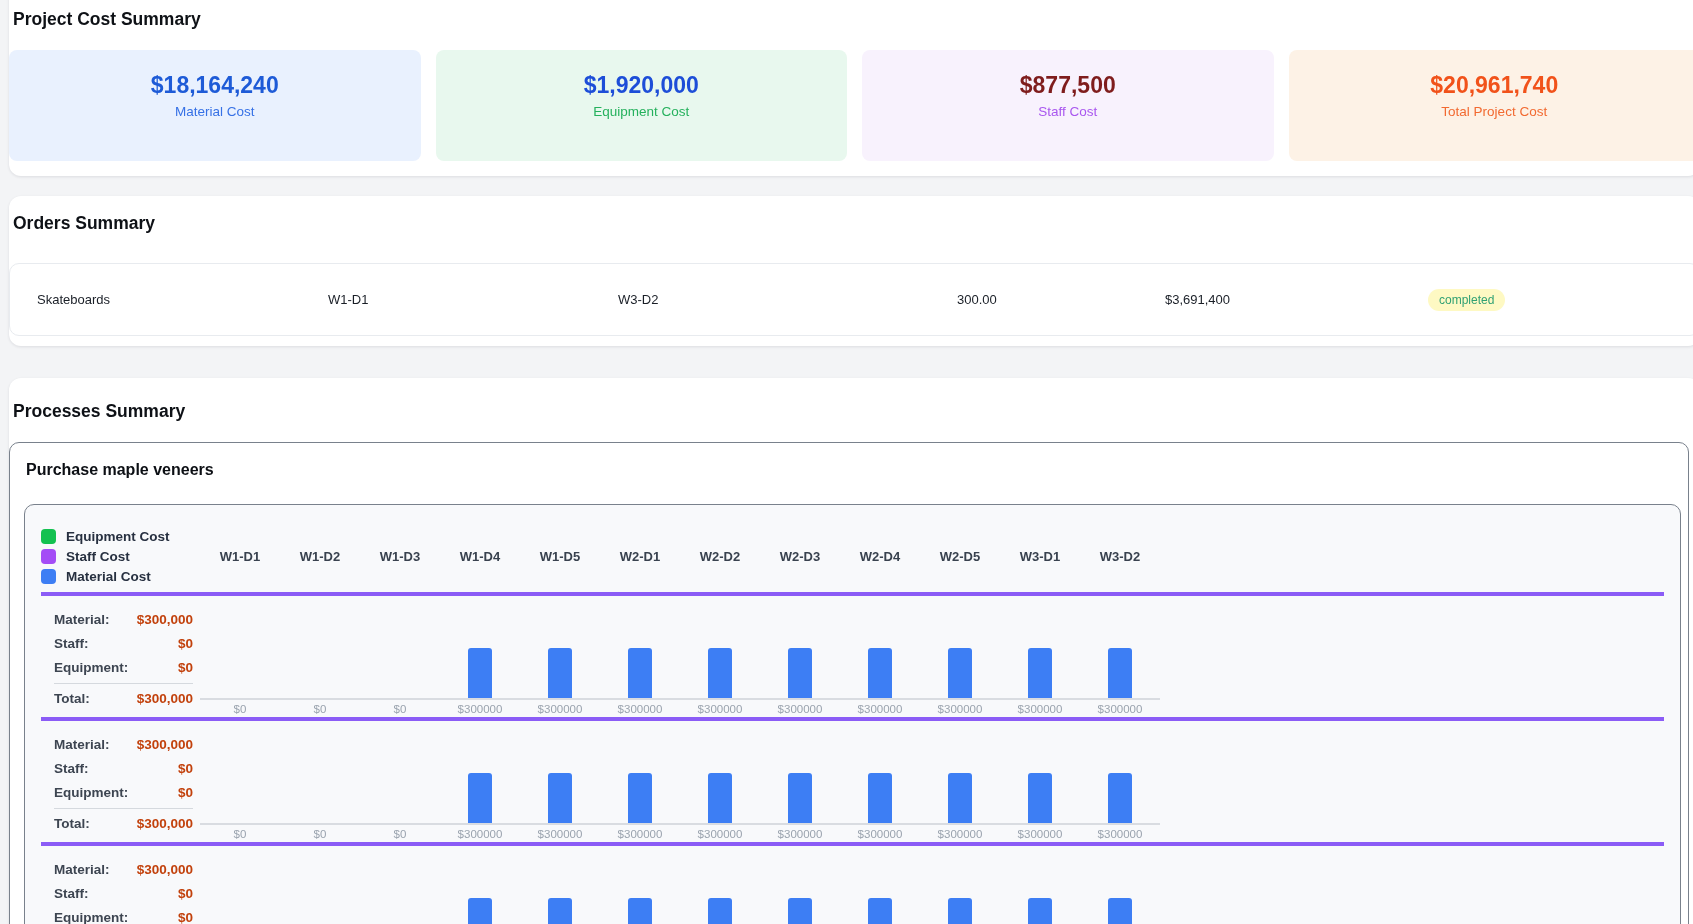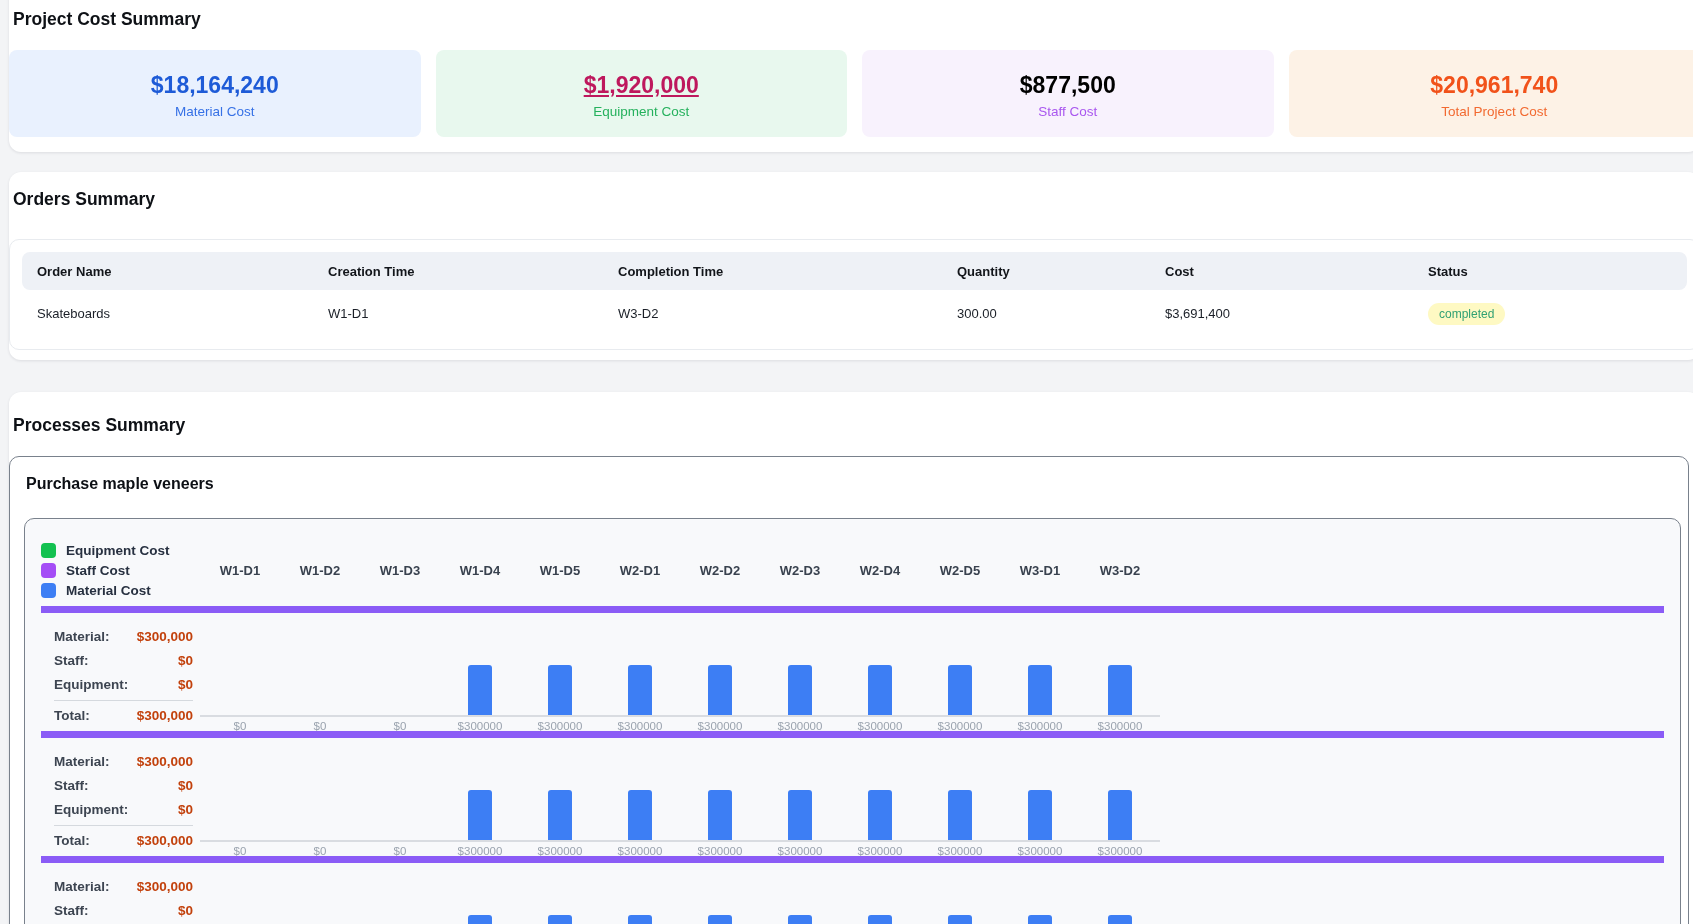--- a/index.html
+++ b/index.html
@@ -9,21 +9,21 @@
   .section { margin-left:9px; width:1691px; background:#fff; border-radius:12px;
              box-shadow:0 1px 3px rgba(16,24,40,.10); }
   .sec1 { margin-top:-14px; padding:20px 0 15px 0; }
   .sec2 { margin-top:20px; padding:14px 0 10px 0; }
   .sec3 { margin-top:32px; padding:20px 0 0 0; height:600px; }
 
   .sec-title { font-size:17.5px; font-weight:700; color:#0e1116; line-height:26px; margin-left:4px; }
 
   
   .cards-row { display:flex; gap:15px; margin-top:18px; }
-  .cost-card { flex:1; height:87px; border-radius:8px; text-align:center; padding-top:21px; }
+  .cost-card { flex:1; height:111px; border-radius:8px; text-align:center; padding-top:21px; }
   .cost-card .val { font-size:23px; font-weight:700; line-height:28px; }
   .cost-card .lbl { font-size:13.5px; line-height:18px; margin-top:4px; }
 
   
   .table-card { margin-top:27px; border:1px solid #e8ebef; border-radius:10px; padding:12px; width:1691px; }
   .tgrid { display:grid; grid-template-columns:291px 290px 339px 208px 263px auto; align-items:center; padding-left:15px; }
   .thead { background:#eef1f6; border-radius:8px; height:38px; font-size:13px; font-weight:700; color:#12151a; }
   .trow  { height:47px; font-size:13px; color:#1a1f27; }
   .badge { display:inline-block; font-size:12px; padding:4px 11px; border-radius:999px; }
 
@@ -35,21 +35,21 @@
                  padding:0 16px; height:482px; overflow:hidden; }
 
   .chart-head { height:87px; display:flex; }
   .legend { width:152px; padding-top:22px; }
   .legend-item { display:flex; align-items:center; height:19px; margin-bottom:1px; }
   .swatch { width:15px; height:15px; border-radius:4px; margin-right:10px; flex:none; }
   .legend-label { font-size:13.5px; font-weight:700; color:#273040; white-space:nowrap; }
   .head-cols { display:flex; margin-left:7px; padding-top:44px; }
   .hcol { width:80px; text-align:center; font-size:13px; font-weight:700; color:#39424f; }
 
-  .chart-row { height:125px; border-top:7px solid #8b5cf6; display:flex; padding-top:12px; }
+  .chart-row { height:125px; border-top:4px solid #8b5cf6; display:flex; padding-top:12px; }
   .row-stats { width:152px; padding-left:13px; flex:none; }
   .stat-line { display:flex; justify-content:space-between; height:24px; line-height:24px; }
   .stat-line .sl { font-size:13.5px; font-weight:700; color:#3d4551; }
   .stat-line .sv { font-size:13.5px; font-weight:700; color:#c2410c; }
   .stats-hr { height:1px; background:#d5d9de; margin:3px 0; width:139px; }
   .row-plot { margin-left:7px; width:960px; }
   .bars-strip { display:flex; height:92px; border-bottom:2px solid #d9dce1; }
   .bar-cell { width:80px; position:relative; }
   .bar { position:absolute; bottom:0; left:28px; width:24px; border-radius:3px 3px 0 0; }
   .labels-row { display:flex; padding-top:3px; }
@@ -59,45 +59,37 @@
 <body style="background: rgb(243, 244, 246);">
 
 <div class="section sec1">
   <div class="sec-title">Project Cost Summary</div>
   <div class="cards-row">
     <div class="cost-card" style="background: rgb(233, 241, 254);">
       <div class="val" style="color: rgb(30, 91, 215);">$18,164,240</div>
       <div class="lbl" style="color: rgb(54, 113, 230);">Material Cost</div>
     </div>
     <div class="cost-card" style="background: rgb(232, 248, 238);">
-      <div class="val" style="color: #be185d; text-decoration: underline;">$1,920,000</div>
+      <div class="val" style="color: #1d4ed8;">$1,920,000</div>
       <div class="lbl" style="color: rgb(37, 177, 93);">Equipment Cost</div>
     </div>
     <div class="cost-card" style="background: rgb(248, 242, 253);">
-      <div class="val" style="color: #000000;">$877,500</div>
+      <div class="val" style="color: #7f1d1d;">$877,500</div>
       <div class="lbl" style="color: rgb(169, 87, 239);">Staff Cost</div>
     </div>
     <div class="cost-card" style="background: rgb(253, 242, 230);">
       <div class="val" style="color: rgb(241, 82, 26);">$20,961,740</div>
       <div class="lbl" style="color: rgb(242, 106, 49);">Total Project Cost</div>
     </div>
   </div>
 </div>
 
 <div class="section sec2">
   <div class="sec-title">Orders Summary</div>
   <div class="table-card">
-    <div class="tgrid thead">
-      <span>Order Name</span>
-      <span>Creation Time</span>
-      <span>Completion Time</span>
-      <span>Quantity</span>
-      <span>Cost</span>
-      <span>Status</span>
-    </div>
     <div class="tgrid trow">
       <span>Skateboards</span>
       <span>W1-D1</span>
       <span>W3-D2</span>
       <span>300.00</span>
       <span>$3,691,400</span>
       <span><span class="badge" style="background: #fef9c3; color: rgb(49, 161, 115);">completed</span></span>
     </div>
   </div>
 </div>

